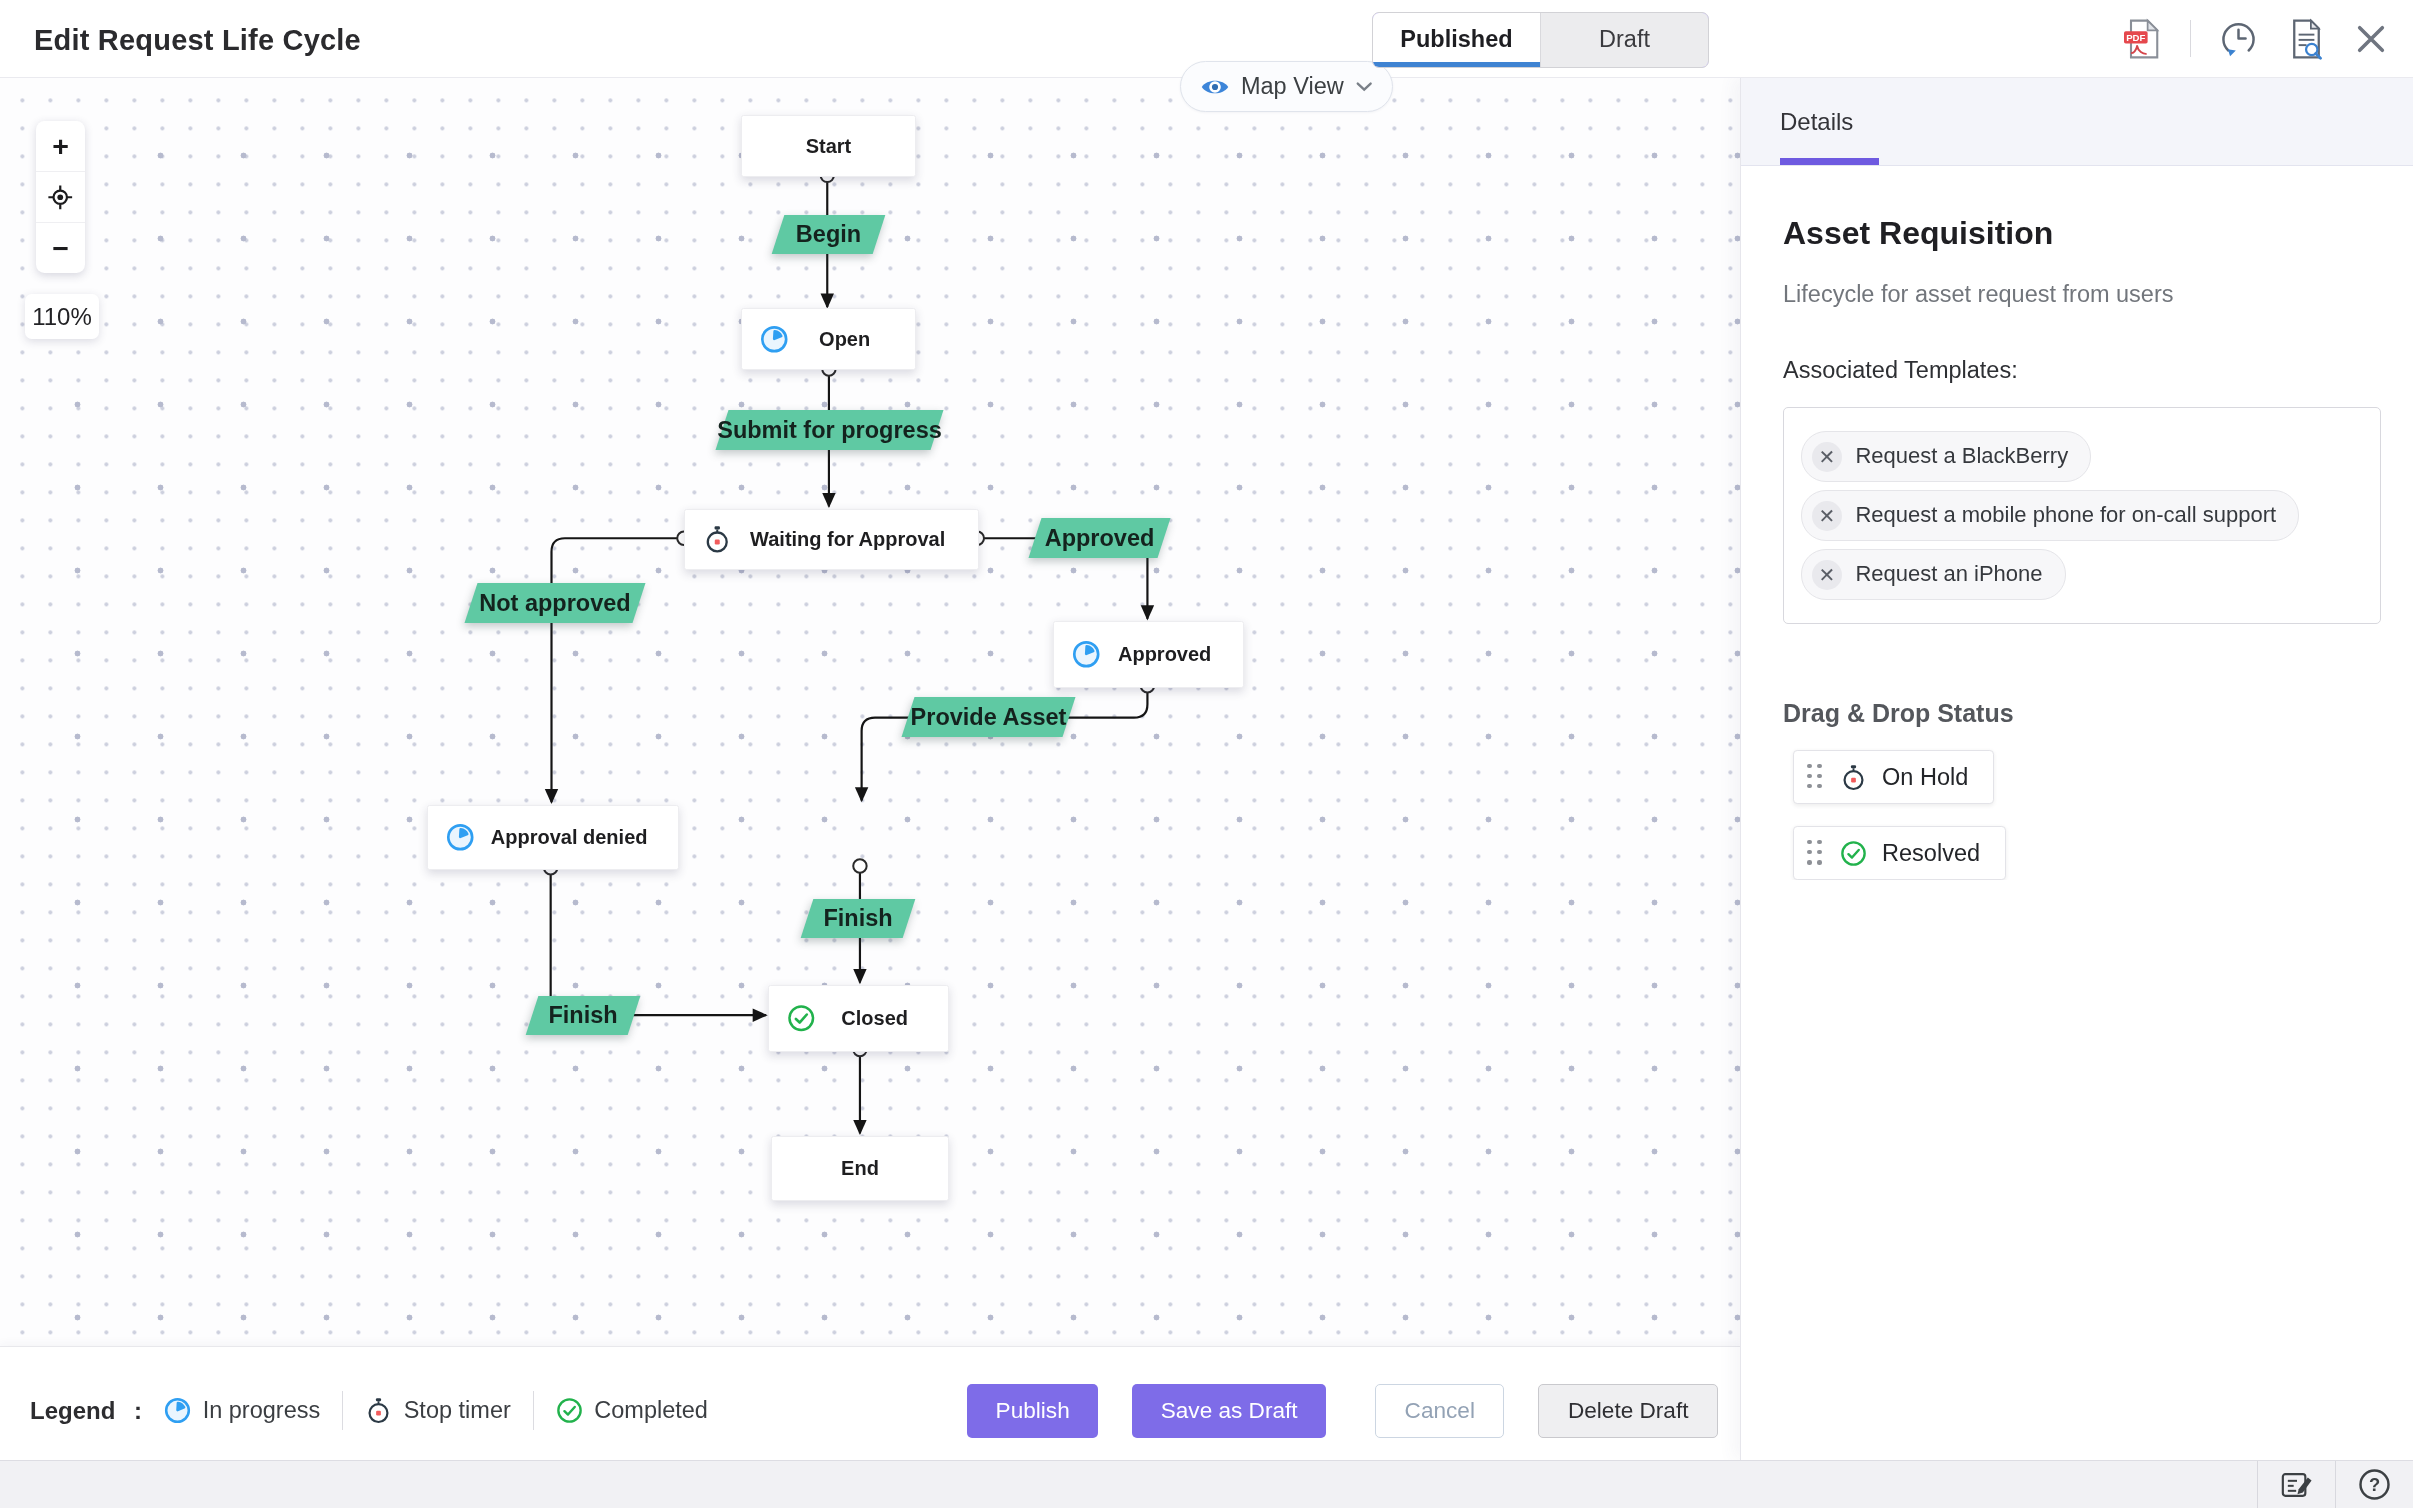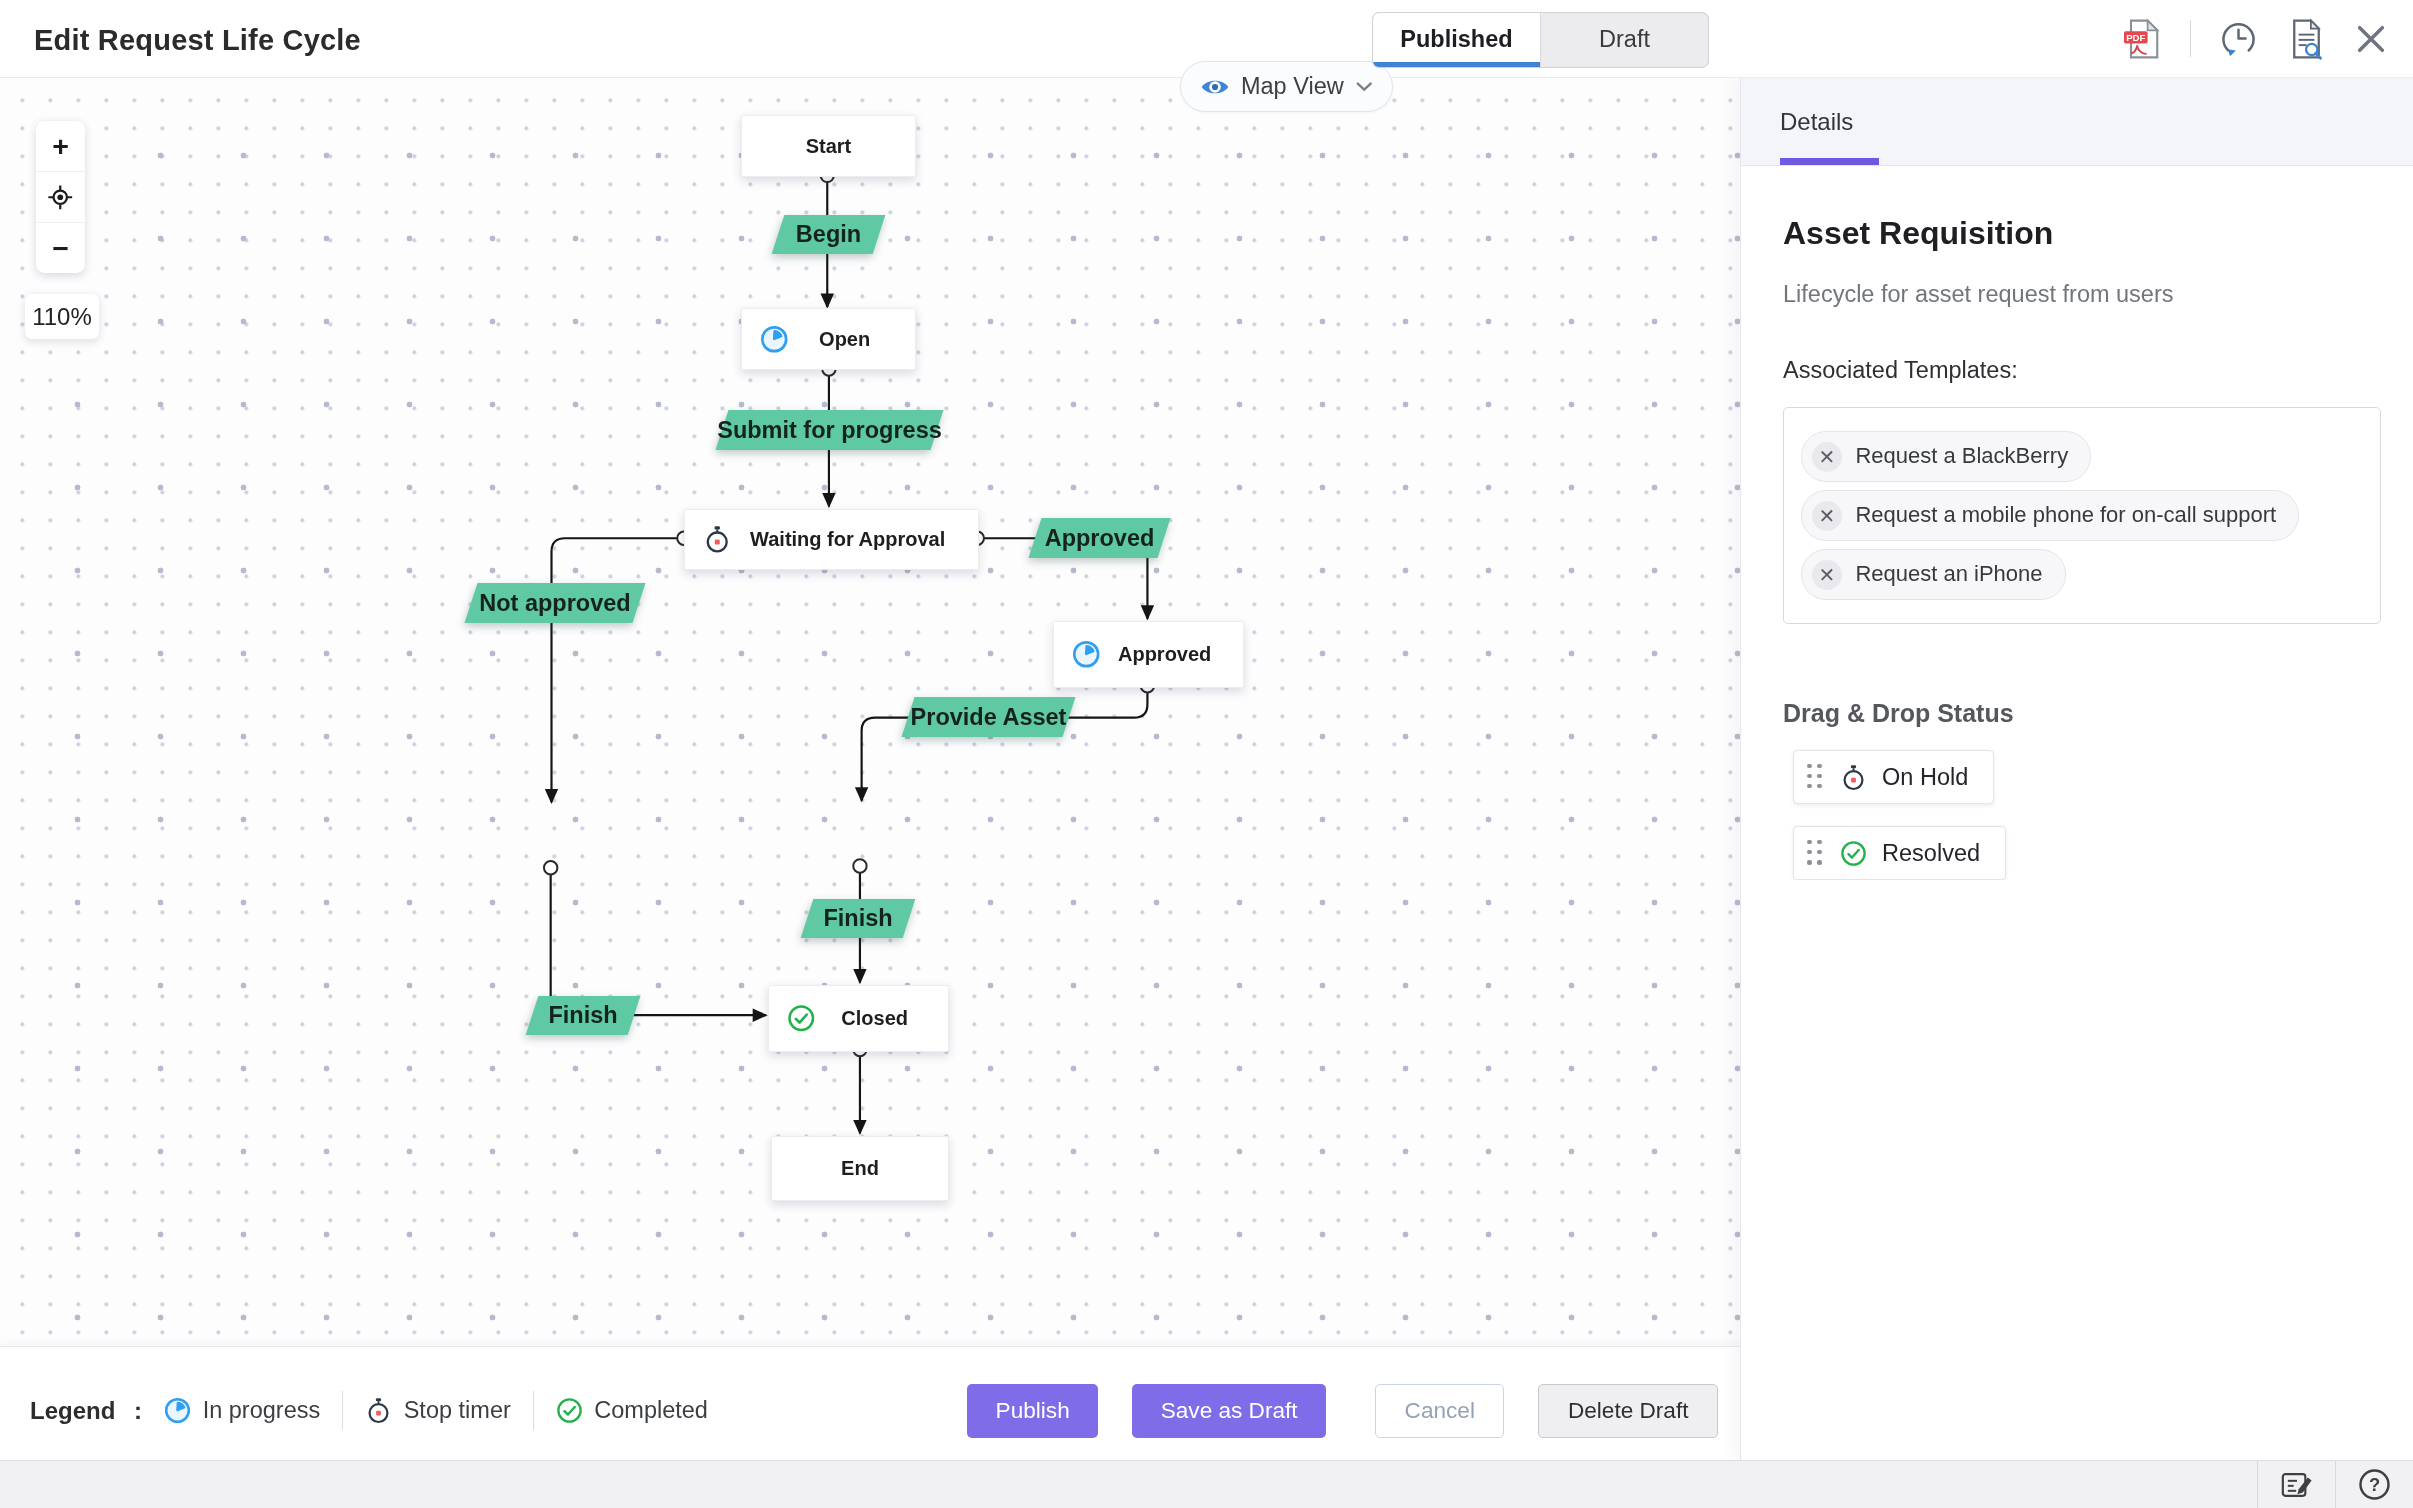--- a/index.html
+++ b/index.html
@@ -240,20 +240,29 @@
           </div>
           <div class="fc-node has-icon" style="left: 1053px; top: 543px; width: 189px; height: 65px;">
             <span class="fc-ic" style="display:flex">
               <svg viewBox="0 0 32 32">
                 <circle cx="16" cy="16" r="13.4" fill="#eaf5fe" stroke="#2f9ff2" stroke-width="3"></circle>
                 <path d="M16 15.5 L16.5 7 A9.3 9.3 0 0 1 23.8 12.3 Z" fill="#2f9ff2" stroke="#2f9ff2" stroke-width="3" stroke-linejoin="round"></path>
               </svg>
             </span>
             <span class="fc-node-label">Approved</span>
           </div>
+          <div class="fc-node has-icon" style="left: 427px; top: 727px; width: 250px; height: 63px;">
+            <span class="fc-ic" style="display:flex">
+              <svg viewBox="0 0 32 32">
+                <circle cx="16" cy="16" r="13.4" fill="#eaf5fe" stroke="#2f9ff2" stroke-width="3"></circle>
+                <path d="M16 15.5 L16.5 7 A9.3 9.3 0 0 1 23.8 12.3 Z" fill="#2f9ff2" stroke="#2f9ff2" stroke-width="3" stroke-linejoin="round"></path>
+              </svg>
+            </span>
+            <span class="fc-node-label">Approval denied</span>
+          </div>
           <div class="fc-node has-icon" style="left: 768px; top: 907px; width: 179px; height: 65px;">
             <span class="fc-ic" style="display:flex">
               <svg viewBox="0 0 32 32">
                 <circle cx="16" cy="16" r="13.2" fill="#fff" stroke="#22b24c" stroke-width="2.8"></circle>
                 <path d="M10 16.8 L14.2 20.8 L22.2 11.8" fill="none" stroke="#22b24c" stroke-width="2.9" stroke-linecap="round" stroke-linejoin="round"></path>
               </svg>
             </span>
             <span class="fc-node-label">Closed</span>
           </div>
           <div class="fc-node" style="left: 771px; top: 1058px; width: 176px; height: 63px;">

